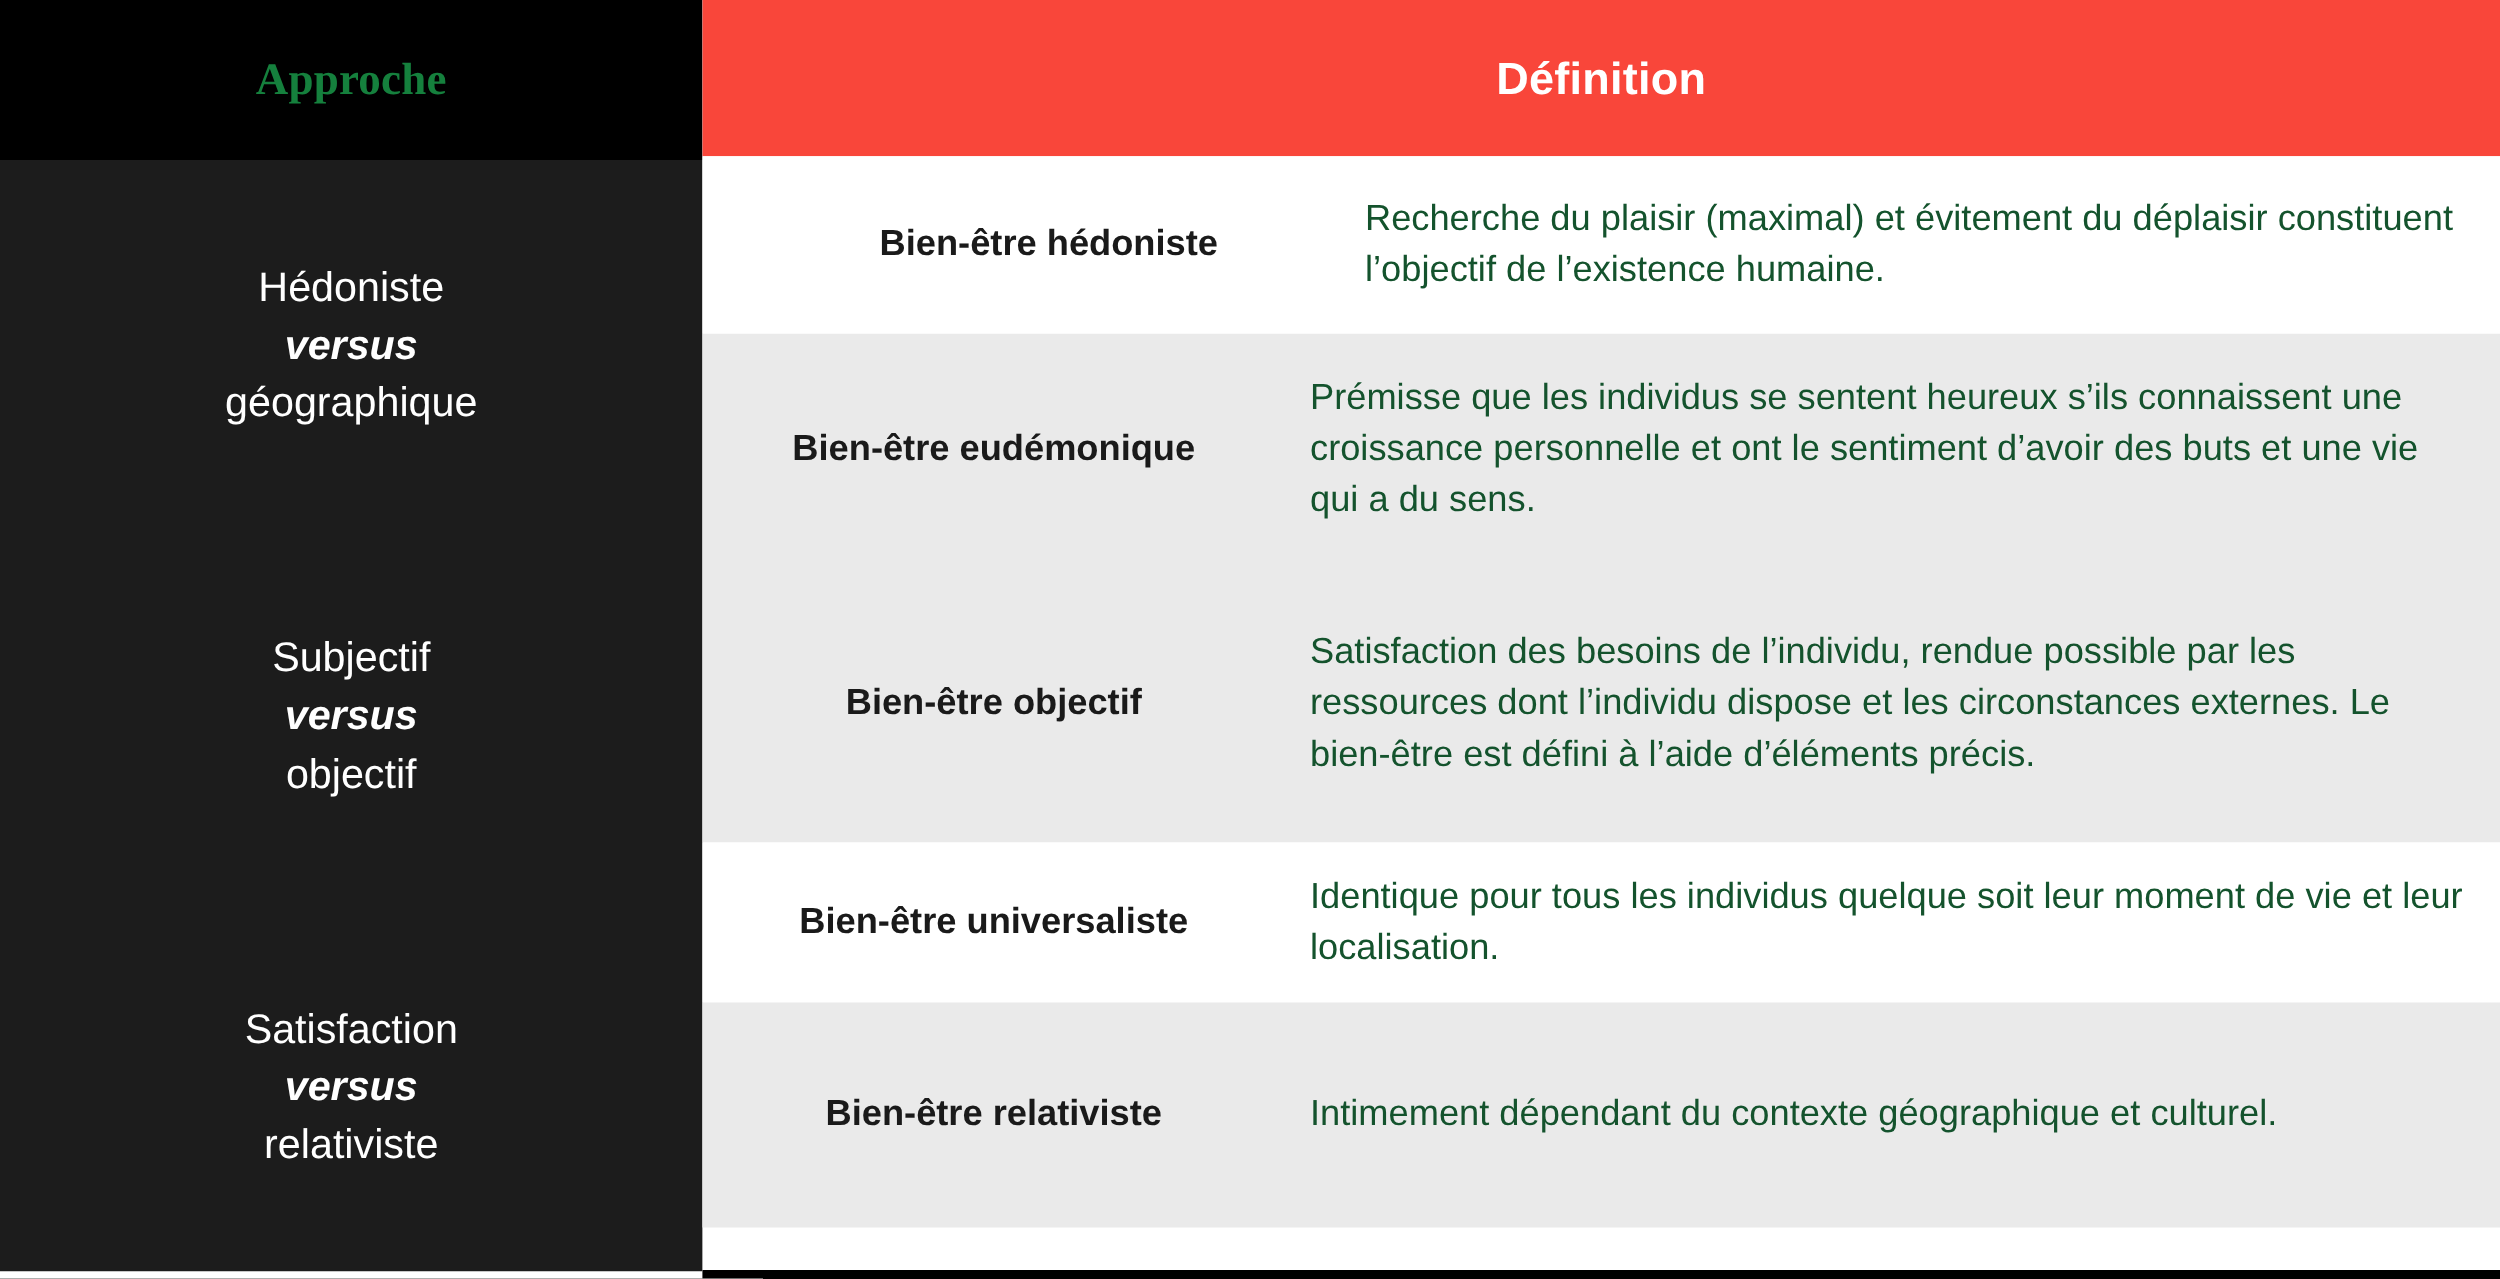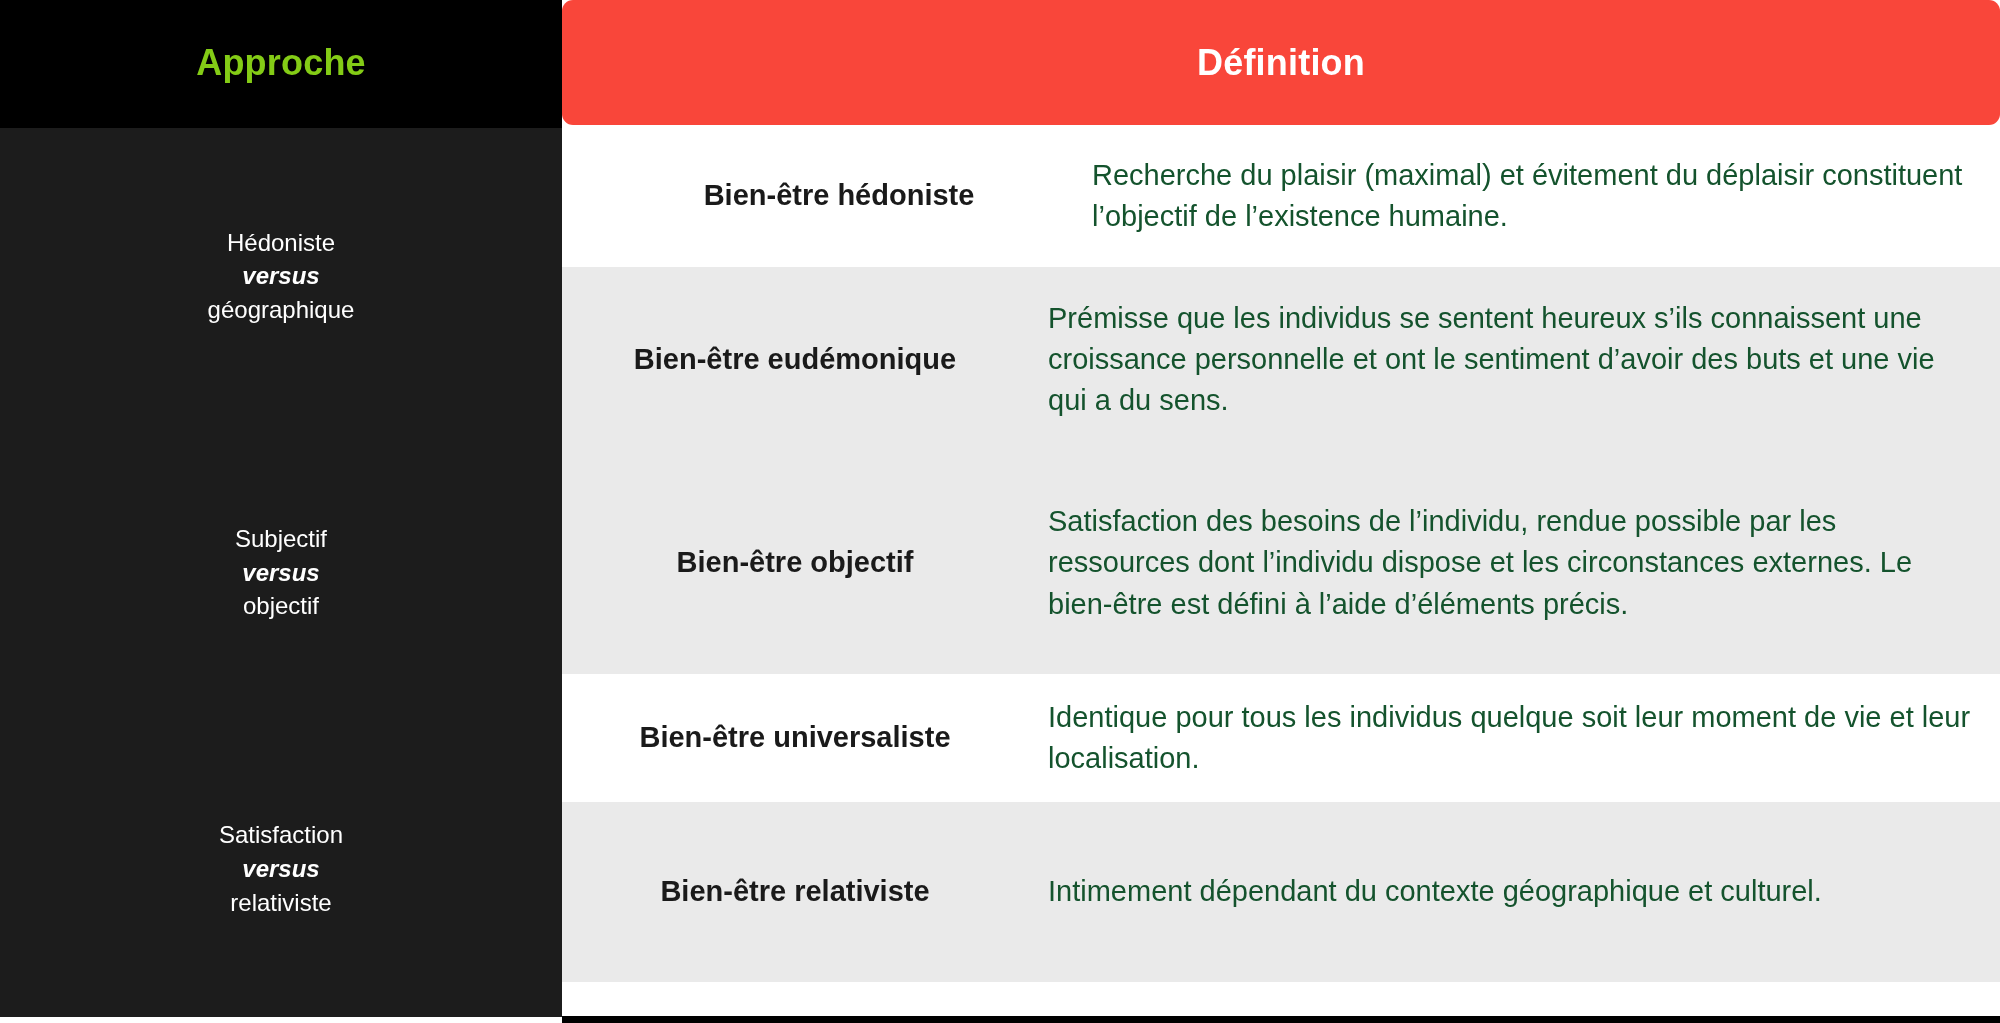--- a/index.html
+++ b/index.html
@@ -35,43 +35,44 @@
   .approach-head {
     height: 125px;
     min-height: 125px;
     background: #000000;
     display: flex;
     align-items: center;
     justify-content: center;
     border-bottom: 3px solid #000000;
   }
   .approach-head-label {
-    color: #84cc16;
+    color: #15803d;
     font-size: 36px;
     font-weight: bold;
     letter-spacing: 0.2px;
+    font-family: Liberation Serif, serif;
   }
   .approach-body {
     flex: 1;
     display: flex;
     flex-direction: column;
     background: #1c1c1c;
     border-bottom: 6px solid #ffffff;
   }
   .approach-group {
     flex: 1 1 0;
     display: flex;
     align-items: center;
     justify-content: center;
     text-align: center;
     color: #ffffff;
   }
   .approach-group-inner {
     line-height: 1.40;
-    font-size: 24px;
+    font-size: 33px;
     font-weight: normal;
   }
   .approach-line {
     display: block;
   }
   .approach-line.vs {
     font-style: italic;
     font-weight: bold;
   }
 
@@ -85,21 +86,20 @@
     border-bottom: 7px solid #000000;
     box-sizing: border-box;
   }
   .def-head {
     height: 125px;
     min-height: 125px;
     background: #f9463a;
     display: flex;
     align-items: center;
     justify-content: center;
-    border-radius: 11px;
   }
   .def-head-label {
     color: #ffffff;
     font-size: 36px;
     font-weight: bold;
     letter-spacing: 0.2px;
   }
   .def-rows {
     flex: 1;
     display: flex;

